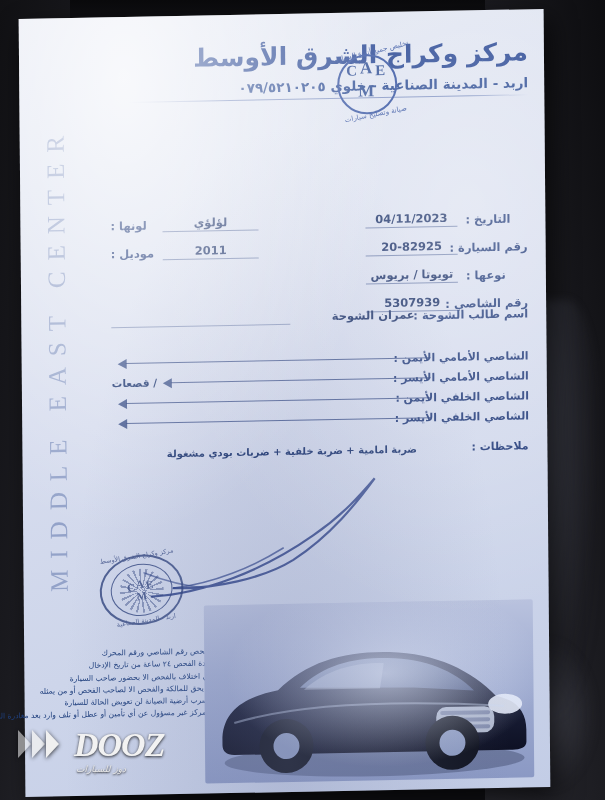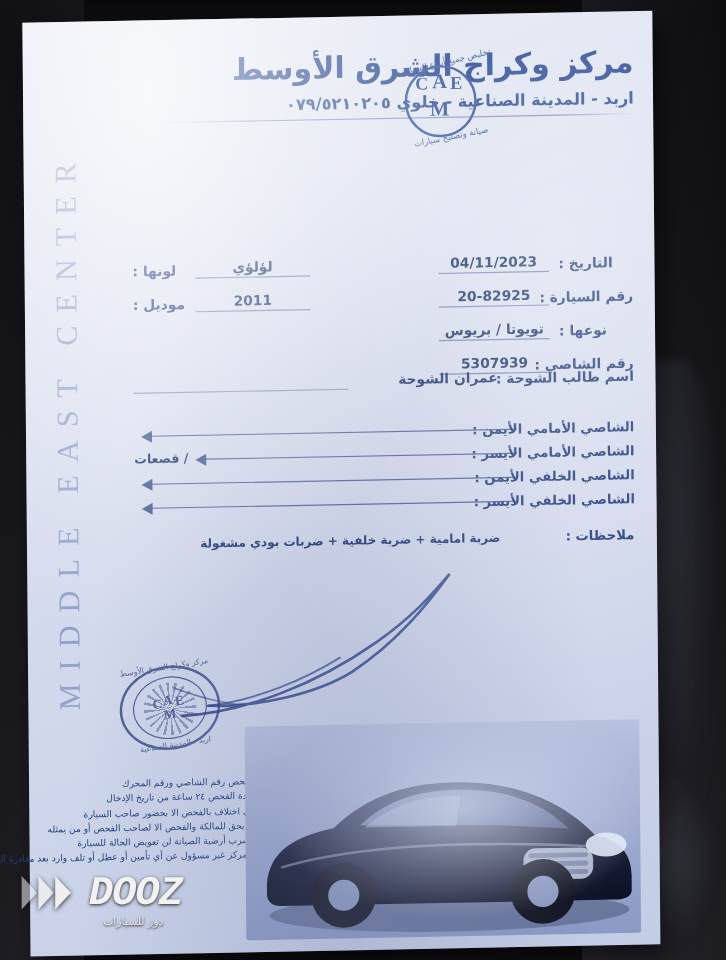--- a/index.html
+++ b/index.html
@@ -421,35 +421,36 @@
     position: absolute;
     left: 18px;
     bottom: 18px;
     width: 230px;
     height: 56px;
     z-index: 5;
   }
   .wm-text {
     position: absolute;
     left: 56px; top: 0;
-    font-family: Liberation Mono, monospace;
+    font-family: Liberation Serif, serif;
     font-style: italic;
     font-weight: bold;
     font-size: 34px;
     color: #f2f2f2;
     letter-spacing: -1px;
     text-shadow: 0 1px 3px rgba(0,0,0,0.85);
   }
   .wm-sub {
     position: absolute;
-    left: 68px; top: 38px;
+    left: 58px; top: 38px;
     font-size: 9px;
     color: #e8e8e8;
     letter-spacing: 1px;
     text-shadow: 0 1px 2px rgba(0,0,0,0.9);
+    font-style: italic;
   }
   .wm-chev {
     position: absolute;
     left: 0; top: 4px;
     width: 52px; height: 30px;
   }
   .wm-chev i {
     position: absolute;
     top: 0;
     width: 0; height: 0;

